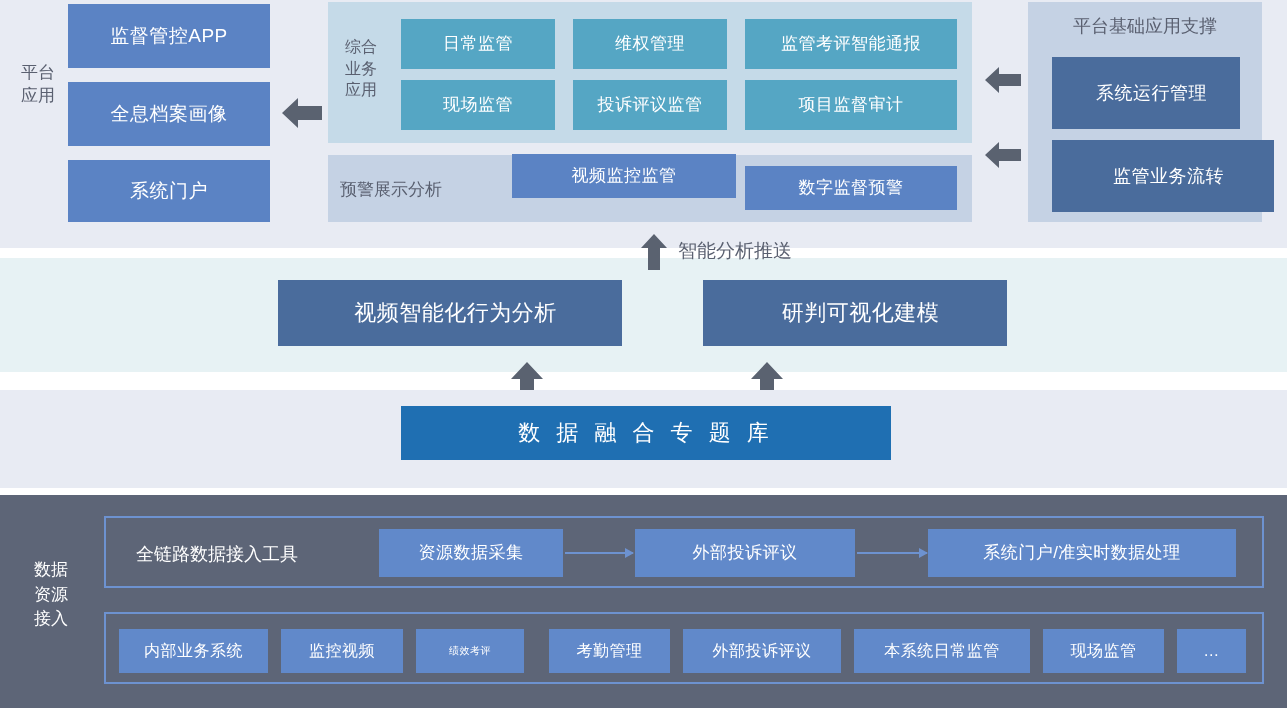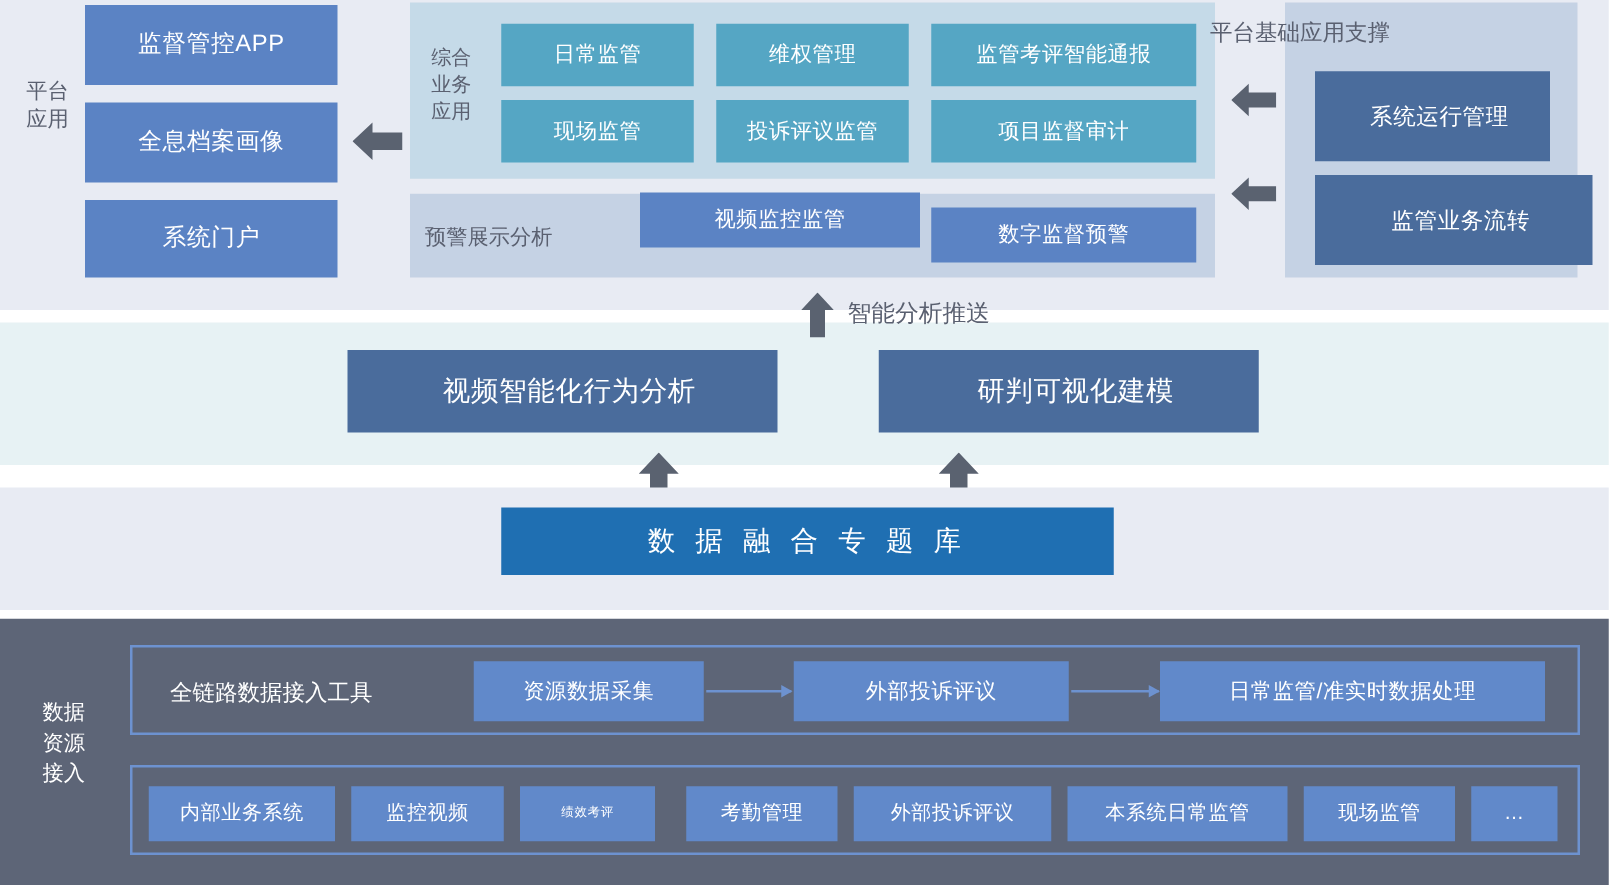--- a/index.html
+++ b/index.html
@@ -58,21 +58,21 @@
   #biz-6 { left:745px; top:80px;  width:212px; height:50px; font-size:17px; }
 
   
   #warn-panel { position:absolute; left:328px; top:155px; width:644px; height:67px; background:#c5d2e4; }
   #warn-label { position:absolute; left:340px; top:178px; font-size:17px; color:#5a6070; }
   #warn-1 { left:512px; top:154px; width:224px; height:44px; font-size:17px; }
   #warn-2 { left:745px; top:166px; width:212px; height:44px; font-size:17px; }
 
   
   #sup-panel { position:absolute; left:1028px; top:2px; width:234px; height:220px; background:#c5d2e4; }
-  #sup-title { position:absolute; left:968px; top:14px; width:234px; font-size:18px; color:#5a6070; }
+  #sup-title { position:absolute; left:1028px; top:14px; width:234px; text-align:center; font-size:18px; color:#5a6070; }
   #sup-1 { left:1052px; top:57px;  width:188px; height:72px; font-size:18px; }
   #sup-2 { left:1052px; top:140px; width:222px; height:72px; font-size:18px; }
 
   
   #push-label { position:absolute; left:678px; top:238px; font-size:19px; color:#5a6070; }
 
   
   #an-1 { left:278px; top:280px; width:344px; height:66px; font-size:22px; }
   #an-2 { left:703px; top:280px; width:304px; height:66px; font-size:22px; }
 
@@ -189,21 +189,21 @@
   <div id="ds-label" style="white-space:pre-line">数据
 资源
 接入</div>
 
   <div id="ds-row1"></div>
   <div id="ds-tool">全链路数据接入工具</div>
   <div class="box srcbox" id="ds-b1">资源数据采集</div>
   <div class="hconn" id="conn-1"></div>
   <div class="box srcbox" id="ds-b2">外部投诉评议</div>
   <div class="hconn" id="conn-2"></div>
-  <div class="box srcbox" id="ds-b3">日常监管/准实时数据处理</div>
+  <div class="box srcbox" id="ds-b3">系统门户/准实时数据处理</div>
 
   <div id="ds-row2"></div>
   <div class="box srcbox" id="ds-s1">内部业务系统</div>
   <div class="box srcbox" id="ds-s2">监控视频</div>
   <div class="box srcbox" id="ds-s3">绩效考评</div>
   <div class="box srcbox" id="ds-s4">考勤管理</div>
   <div class="box srcbox" id="ds-s5">外部投诉评议</div>
   <div class="box srcbox" id="ds-s6">本系统日常监管</div>
   <div class="box srcbox" id="ds-s7">现场监管</div>
   <div class="box srcbox" id="ds-s8">…</div>

